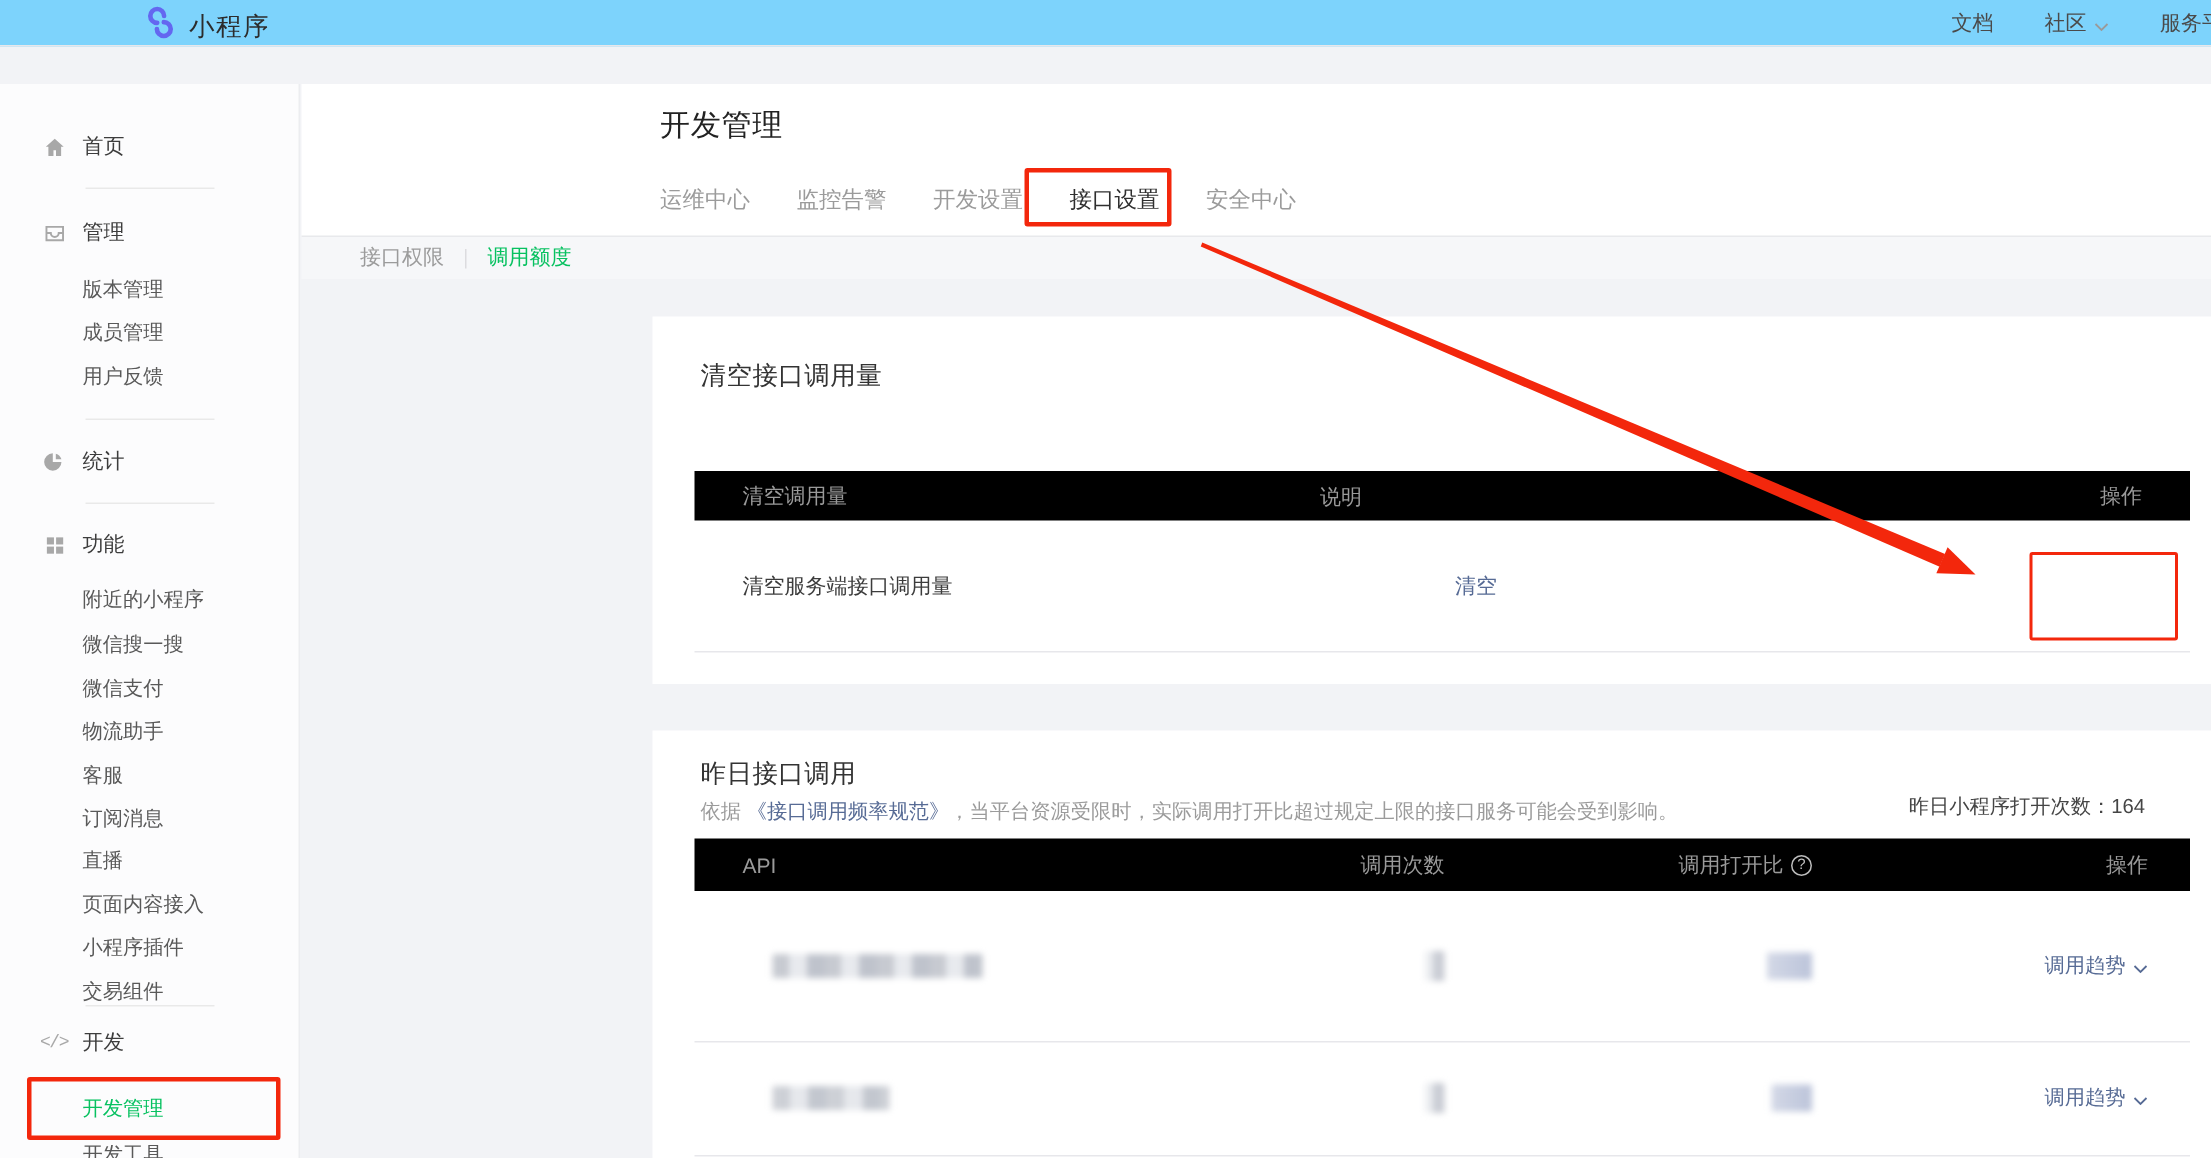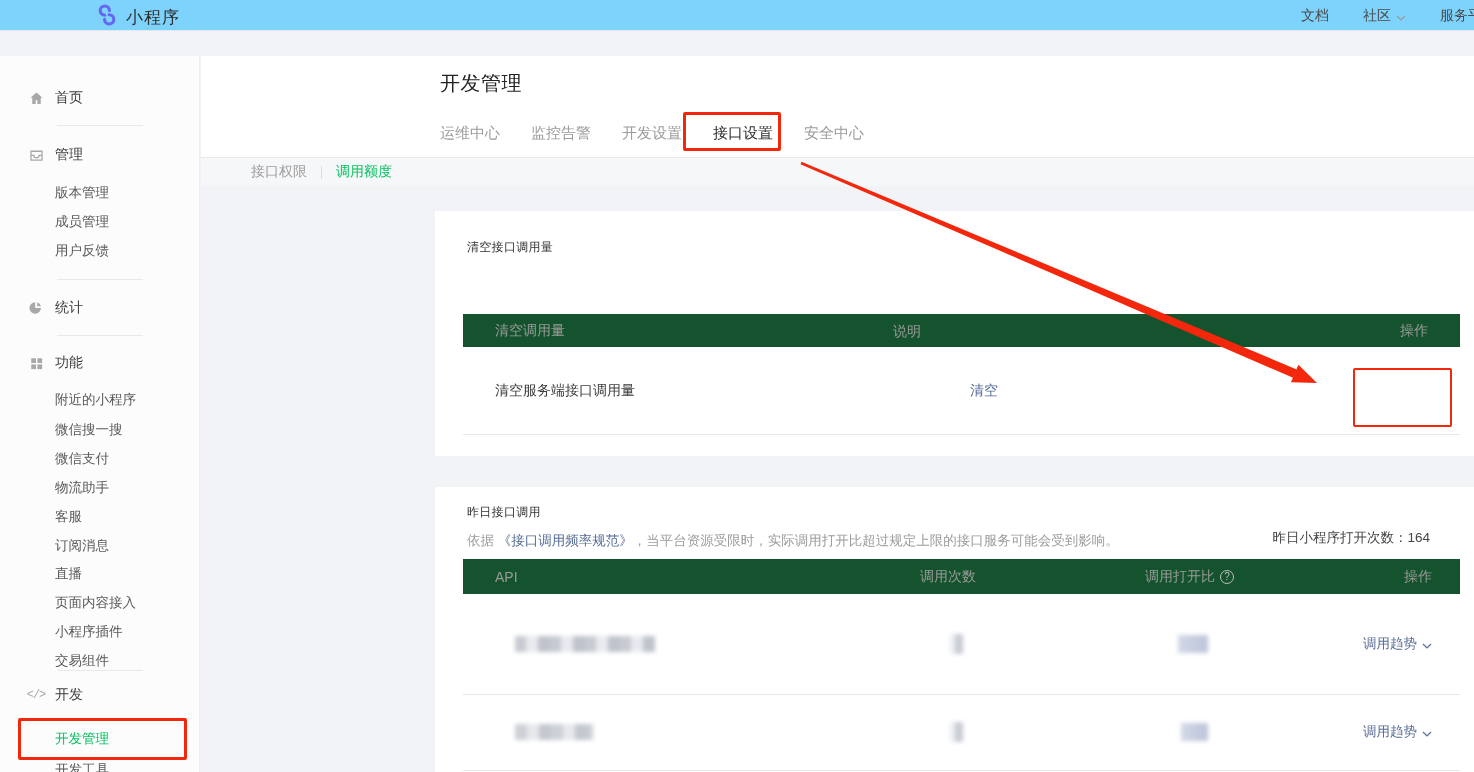--- a/index.html
+++ b/index.html
@@ -37,26 +37,26 @@
   
   .subtab-band { position:absolute; left:201px; top:158px; width:1273px; height:28px; background:#f6f7f9; display:flex; align-items:center; z-index:1; }
   .subtab { font-size:14px; color:#9b9b9b; cursor:pointer; white-space:nowrap; }
   .subtab.active { color:#07c160; }
   .subtab-sep { width:1px; height:13px; background:#dcdcdf; margin:0 14px; }
 
   
   .card { position:absolute; left:435px; right:-20px; background:#fff; z-index:1; }
   .card1 { top:211px; height:245px; }
   .card2 { top:487px; bottom:-20px; }
-  .card h2 { position:absolute; left:32px; font-size:12px; font-weight:500; color:#333; letter-spacing:0.3px; }
+  .card h2 { position:absolute; left:32px; font-size:17px; font-weight:500; color:#333; letter-spacing:0.3px; }
   .card .desc { position:absolute; left:32px; font-size:13.5px; color:#9b9b9b; }
   .link { color:#576b95; cursor:pointer; text-decoration:none; }
   .green-link { color:#576b95; cursor:pointer; }
 
-  .t-band { position:absolute; left:28px; right:34px; background:#14532d; display:flex; align-items:center;gap:13px; }
+  .t-band { position:absolute; left:28px; right:34px; background:#000000; display:flex; align-items:center; }
   .t-row { position:absolute; left:28px; right:34px; display:flex; align-items:center; }
   .t-sep { position:absolute; left:28px; right:34px; height:1px; background:#e7e7eb; }
   .hcell { font-size:14px; color:#9a9a9a; }
   .cell { font-size:14px; color:#3c3c3c; }
 
   
   .c1-name { width:417px; padding-left:32px; }
   .c1-desc { flex:1; line-height:24px; }
   .c1-act { width:150px; text-align:right; padding-right:32px; }
 
@@ -223,21 +223,21 @@
     <span class="tab">运维中心</span>
     <span class="tab">监控告警</span>
     <span class="tab">开发设置</span>
     <span class="tab active">接口设置</span>
     <span class="tab">安全中心</span>
   </div>
 </div>
 <div class="main-header-border"></div>
 
 <div class="subtab-band">
-  <span class="subtab" style="margin-left:50px">接口权限</span>
+  <span class="subtab" style="margin-left:39px">接口权限</span>
   <span class="subtab-sep"></span>
   <span class="subtab active">调用额度</span>
 </div>
 
 <div class="card card1">
   <h2 style="top:28px">清空接口调用量</h2>
 
   <div class="t-band" style="top:103px; height:33px;">
     <span class="hcell c1-name">清空调用量</span>
     <span class="hcell c1-desc">说明</span>

